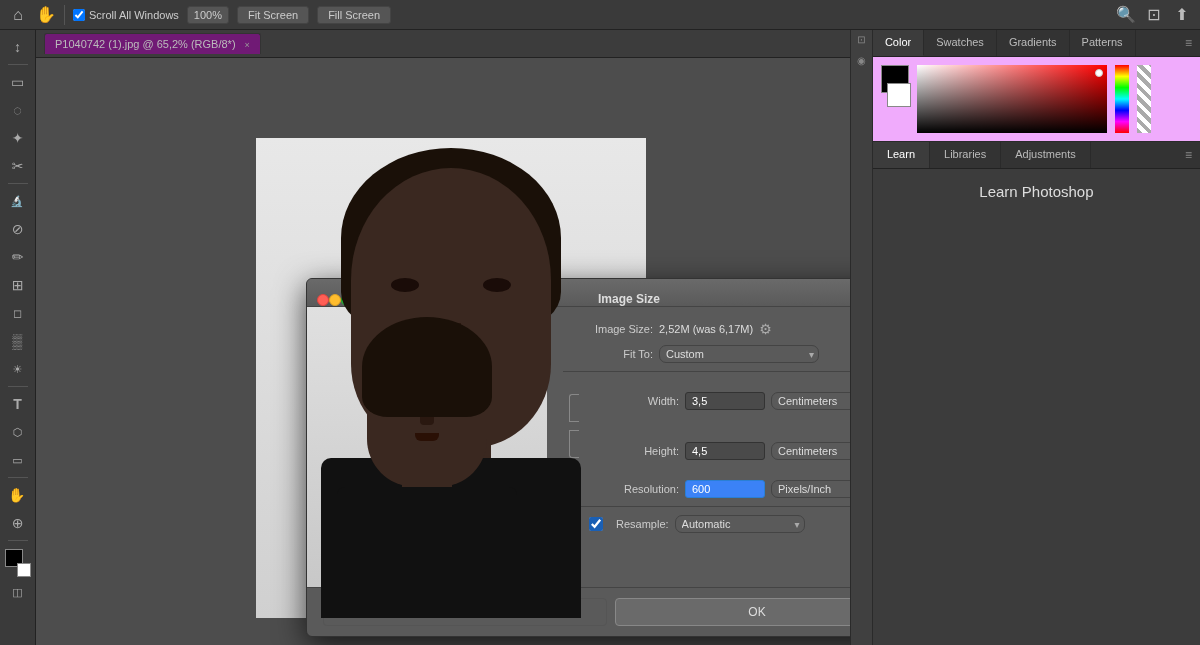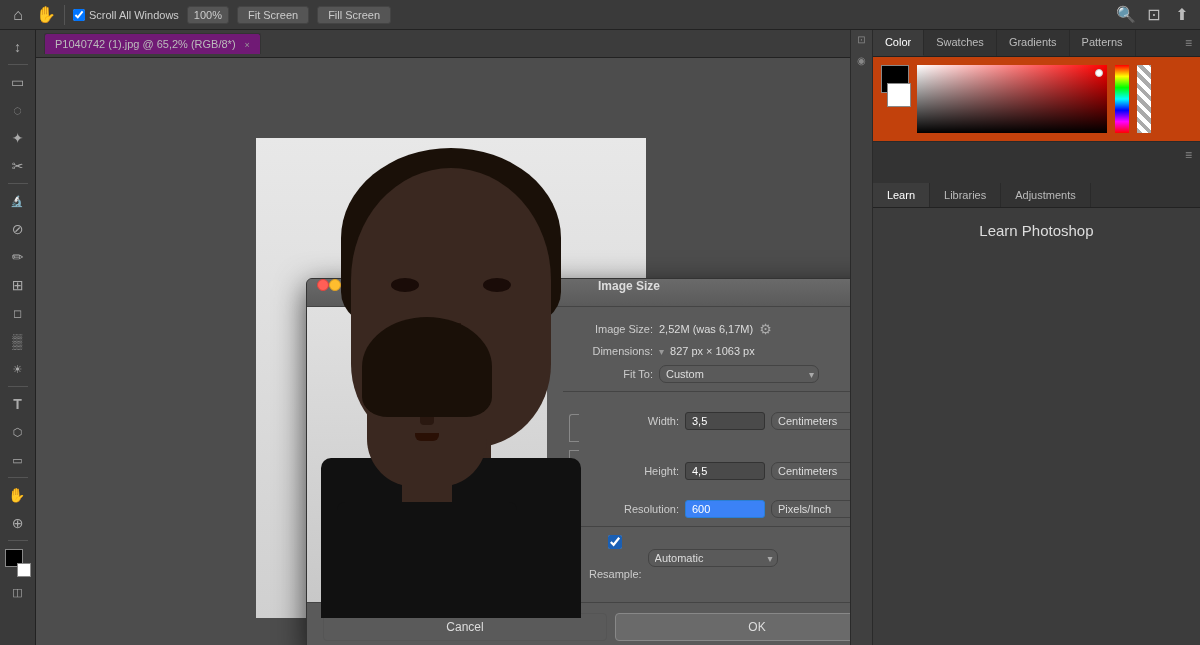--- a/index.html
+++ b/index.html
@@ -192,21 +192,21 @@
     .right-panel {
       width: 330px;
       background: #3c3c3c;
       border-left: 1px solid #2a2a2a;
       display: flex;
       flex-direction: column;
     }
 
     
     .color-panel {
-      background: #c2410c;
+      background: #f0abfc;
       border-bottom: 1px solid #2a2a2a;
     }
     .panel-tabs {
       display: flex;
       background: #333;
       border-bottom: 1px solid #222;
     }
     .panel-tab {
       padding: 6px 12px;
       font-size: 11px;
@@ -272,21 +272,20 @@
       display: flex;
       background: #333;
       border-bottom: 1px solid #222;
     }
     .learn-tab {
       padding: 6px 14px;
       font-size: 11px;
       color: #bbb;
       cursor: pointer;
       border-right: 1px solid #2a2a2a;
-      margin-top: 41px;
     }
     .learn-tab.active {
       background: #3c3c3c;
       color: #fff;
     }
     .learn-title {
       font-size: 15px;
       color: #ddd;
       text-align: center;
       padding: 14px;
@@ -301,21 +300,21 @@
       box-shadow: 0 8px 30px rgba(0,0,0,0.7);
       overflow: hidden;
       position: absolute;
       top: 220px;
       left: 270px;
     }
     .dialog-titlebar {
       height: 28px;
       background: linear-gradient(180deg, #6a6a6a 0%, #5a5a5a 100%);
       display: flex;
-      align-items: flex-start;
+      align-items: flex-end;
       padding: 0 10px;
       gap: 0;
       border-bottom: 1px solid #444;
     }
     .win-btn {
       width: 12px; height: 12px;
       border-radius: 50%;
       cursor: pointer;
     }
     .win-btn-close { background: #ff5f56; border: 1px solid #e0443e; }
@@ -460,22 +459,21 @@
     }
     .separator-line {
       width: 100%;
       height: 1px;
       background: #444;
       margin: 8px 0;
     }
     .form-check {
       display: flex;
       align-items: center;
-      gap: 19px;
-      flex-direction: column;
+      gap: 13px;
     }
     .checkbox-input {
       width: 14px; height: 14px; cursor: pointer;
       accent-color: #1a5fb4;
     }
     .gear-btn {
       background: none;
       border: none;
       color: #aaa;
       cursor: pointer;
@@ -613,25 +611,20 @@
           </div>
 
           <div class="dialog-form">
 
             <div class="form-row">
               <div class="form-label">Image Size:</div>
               <div class="form-value">2,52M (was 6,17M)</div>
               <button class="gear-btn">⚙</button>
             </div>
 
-            <div class="form-row">
-              <div class="form-label">Dimensions:</div>
-              <span class="dimensions-icon">▾</span>
-              <div class="form-value">827 px × 1063 px</div>
-            </div>
 
             <div class="form-row">
               <div class="form-label">Fit To:</div>
               <div class="select-wrapper">
                 <select class="form-select" style="width:160px;">
                   <option>Custom</option>
                   <option>Original Size</option>
                   <option>US Letter</option>
                   <option>A4</option>
                 </select>

